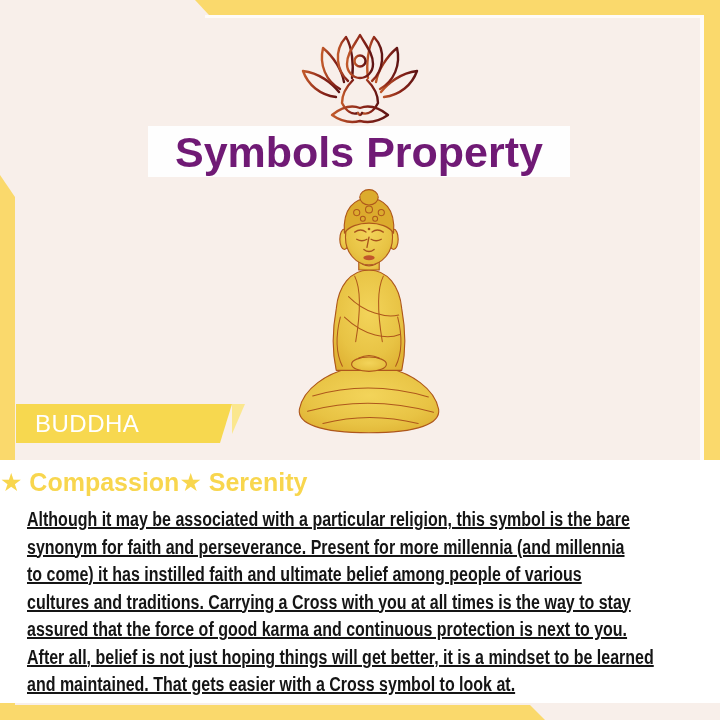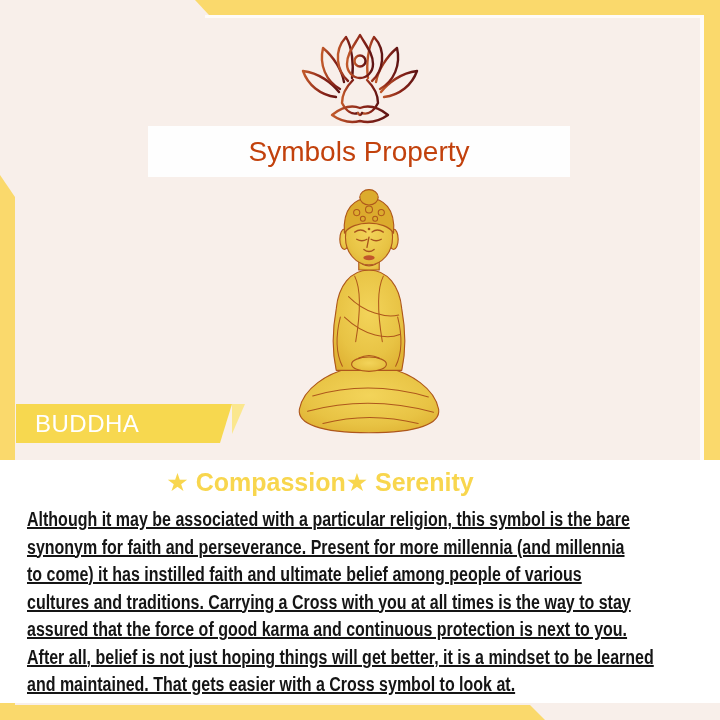--- a/index.html
+++ b/index.html
@@ -22,36 +22,36 @@
 
   
   .logo{position:absolute;left:300px;top:30px;width:120px;height:96px;}
   .brand-name{position:absolute;left:0;top:140px;width:720px;text-align:center;
               font-family:"Liberation Serif","DejaVu Serif",serif;
               font-size:16px;letter-spacing:3px;color:#3A3634;font-weight:400;}
 
   
   .title-band{position:absolute;left:148px;top:126px;width:422px;height:51px;background:#FEFEFE;}
   .title-text{width:100%;height:51px;line-height:52px;text-align:center;
-              font-size:28px;font-weight:400;color:#c2410c;letter-spacing:0;}
+              font-size:43px;font-weight:700;color:#701a75;letter-spacing:0;}
 
   
   .buddha{position:absolute;left:276px;top:186px;width:186px;height:256px;}
 
   
   .symbol-label{position:absolute;left:16px;top:404px;width:216px;height:39px;background:#F7D84F;
                 clip-path:polygon(0 0,100% 0,calc(100% - 12px) 100%,0 100%);}
   .symbol-label-text{display:block;height:39px;line-height:40px;padding-left:19px;
                      font-size:24px;color:#FFFFFF;letter-spacing:0.5px;font-weight:400;}
   .symbol-label-fold{position:absolute;left:232px;top:404px;width:13px;height:30px;background:#FBE78E;
                      clip-path:polygon(0 0,100% 0,0 100%);}
 
   
   .content{position:absolute;left:0;top:460px;width:720px;height:243px;background:#FFFFFF;}
-  .content-heading{position:absolute;left:0;top:8px;width:640px;text-align:center;
+  .content-heading{position:absolute;left:0;top:8px;width:640px;text-align:left;
                    font-size:25px;font-weight:700;color:#F8D64E;
                    font-family:"Liberation Sans","DejaVu Sans",sans-serif;}
   .body-text{position:absolute;left:27px;top:46px;width:690px;color:#151515;text-decoration:underline;}
   .body-line{white-space:nowrap;font-size:20px;font-weight:700;line-height:27.5px;
              transform:scaleX(0.8);transform-origin:0 50%;letter-spacing:0;}
 </style>
 </head>
 <body>
 
 <div class="page">

